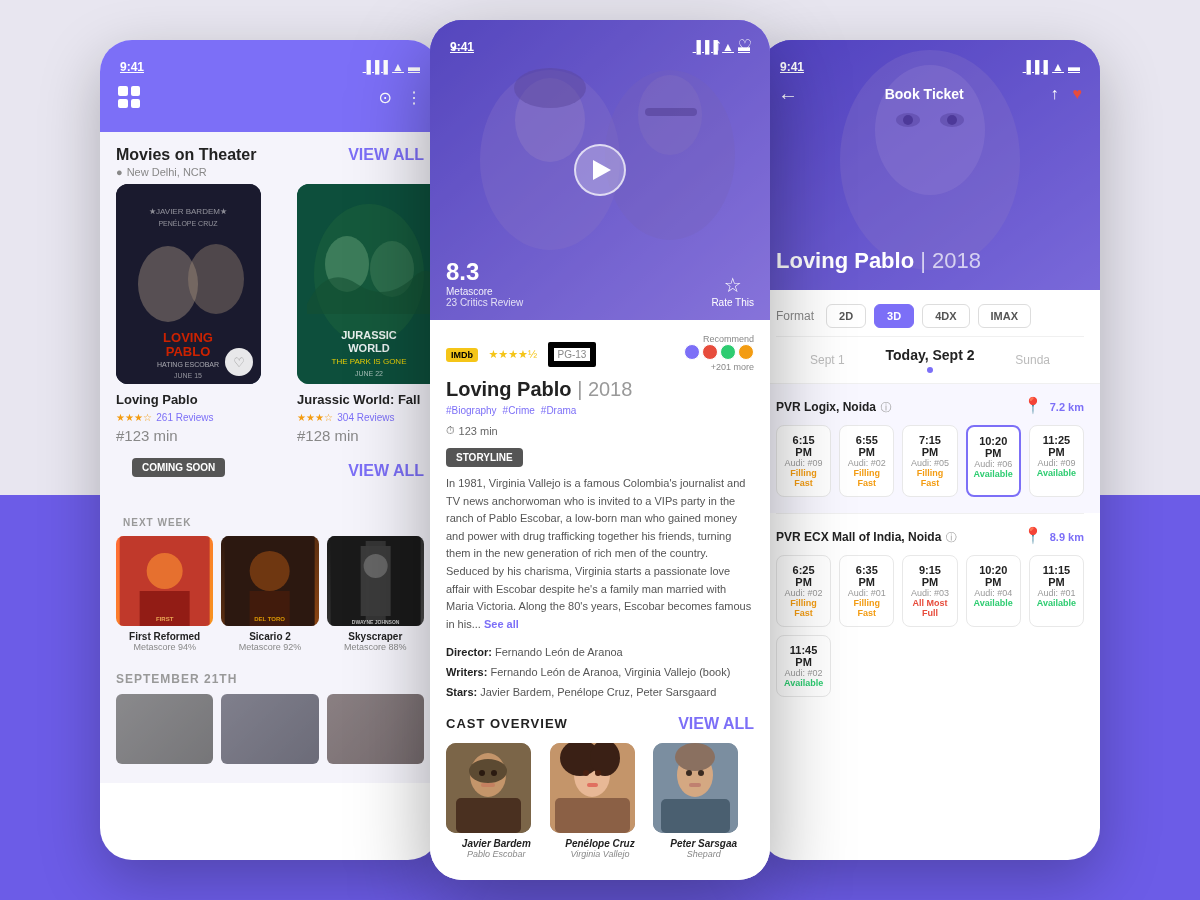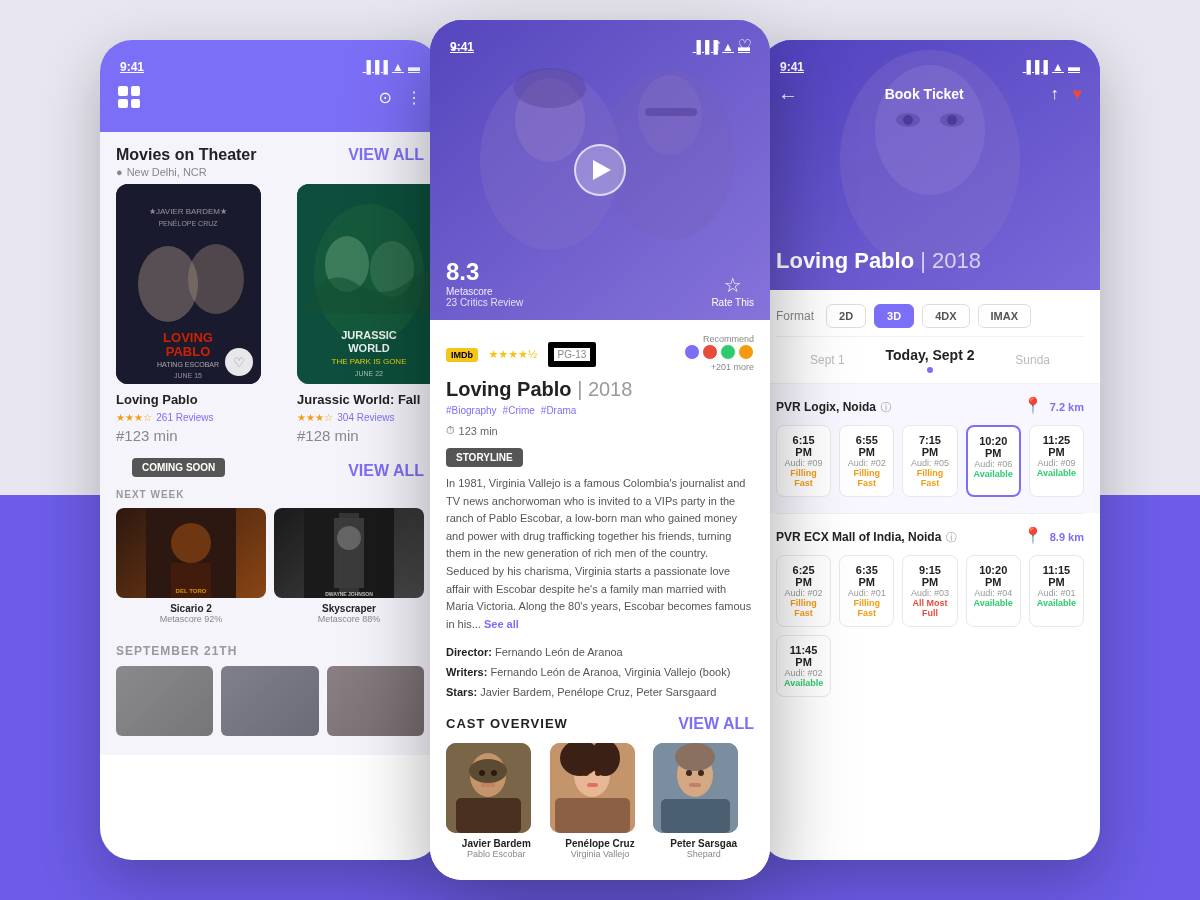--- a/index.html
+++ b/index.html
@@ -242,23 +242,24 @@
       padding: 4px 10px;
       border-radius: 4px;
       display: inline-block;
       margin: 0 16px 6px;
     }
 
     .next-week-label {
       font-size: 10px;
       color: #999;
       font-weight: 600;
-      padding: 0 16px 8px;
+      padding: 0 23px 8px;
       text-transform: uppercase;
       letter-spacing: 1px;
+      margin-top: 28px;
     }
 
     .coming-row {
       display: flex;
       gap: 8px;
       padding: 0 16px 14px;
     }
 
     .coming-card {
       flex: 1;
@@ -549,20 +550,21 @@
       font-weight: 800;
       color: #222;
       letter-spacing: 1px;
       text-transform: uppercase;
     }
 
     .cast-row {
       display: flex;
       gap: 3px;
       padding-bottom: 10px;
+      font-style: italic;
     }
 
     .cast-card {
       flex: 1;
       text-align: center;
     }
 
     .cast-photo {
       width: 85px;
       height: 90px;
@@ -907,20 +909,32 @@
         </div>
       </div>
 
       <div style="display:flex; justify-content:space-between; align-items:center; padding: 0 16px 6px;">
         <div class="coming-soon-badge">COMING SOON</div>
         <span class="view-all">VIEW ALL</span>
       </div>
       <div class="next-week-label">NEXT WEEK</div>
 
       <div class="coming-row">
+        <div class="coming-card">
+          <div class="coming-poster poster-first-reformed">
+            <svg width="100%" height="90" viewBox="0 0 90 90">
+              <rect width="90" height="90" fill="#c0392b"></rect>
+              <circle cx="45" cy="35" r="18" fill="rgba(255,150,50,0.6)"></circle>
+              <rect x="20" y="55" width="50" height="35" fill="rgba(100,0,0,0.5)"></rect>
+              <text x="45" y="85" text-anchor="middle" fill="rgba(255,200,100,0.8)" font-size="6" font-weight="700">FIRST</text>
+            </svg>
+          </div>
+          <div class="coming-title">First Reformed</div>
+          <div class="coming-meta">Metascore 94%</div>
+        </div>
         <div class="coming-card">
           <div class="coming-poster poster-sicario">
             <svg width="100%" height="90" viewBox="0 0 90 90">
               <rect width="90" height="90" fill="#2c1810"></rect>
               <circle cx="45" cy="35" r="20" fill="rgba(139,69,19,0.7)"></circle>
               <rect x="25" y="55" width="40" height="35" fill="rgba(80,30,10,0.6)"></rect>
               <text x="45" y="85" text-anchor="middle" fill="rgba(255,180,0,0.8)" font-size="6" font-weight="700">DEL TORO</text>
             </svg>
           </div>
           <div class="coming-title">Sicario 2</div>

